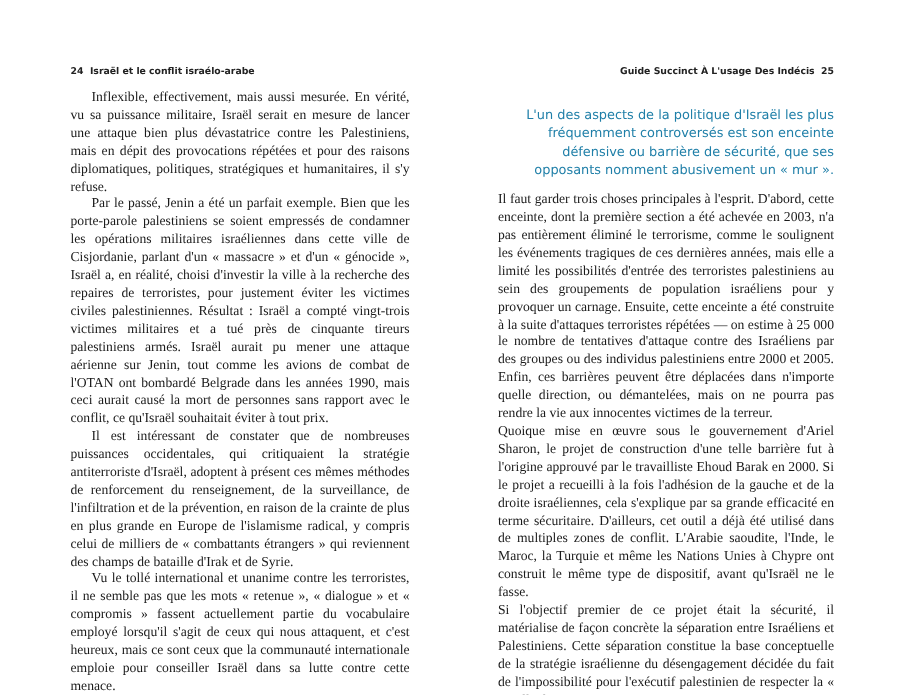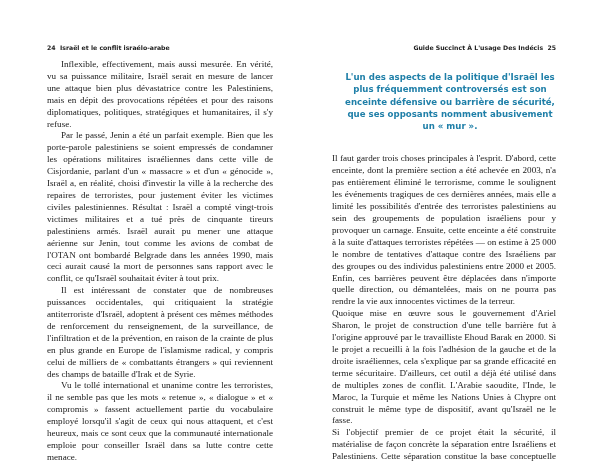--- a/index.html
+++ b/index.html
@@ -19,23 +19,23 @@
   .body {
     position: absolute; left: 0; right: 0;
     font-family: "Liberation Serif", serif; font-size: 9.1px; line-height: 11.9px;
     text-align: justify; hyphens: manual;
   }
   .page.left .body { top: 43px; }
   .page.right .body { top: 43px; }
   .body p { margin: 0; }
   .body p.indent { text-indent: 14px; }
   .pullquote {
-    font-family: "DejaVu Sans", sans-serif; font-weight: bold;
+    font-family: "DejaVu Sans", sans-serif; font-weight: normal;
     font-size: 8.6px; line-height: 12.3px; color: #1f7fa8;
-    margin: 12px 0 21px 12px; text-align: center;
+    margin: 12px 0 7px 12px; text-align: right;
   }
 </style>
 </head>
 <body>
 
 <div class="page left">
   <div class="running-head">
     <span>24</span>&nbsp;
     <span>Israël et le conflit israélo-arabe</span>
   </div>

